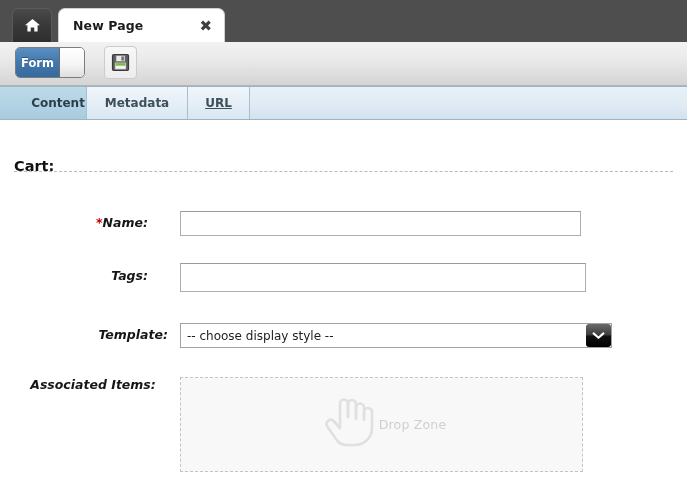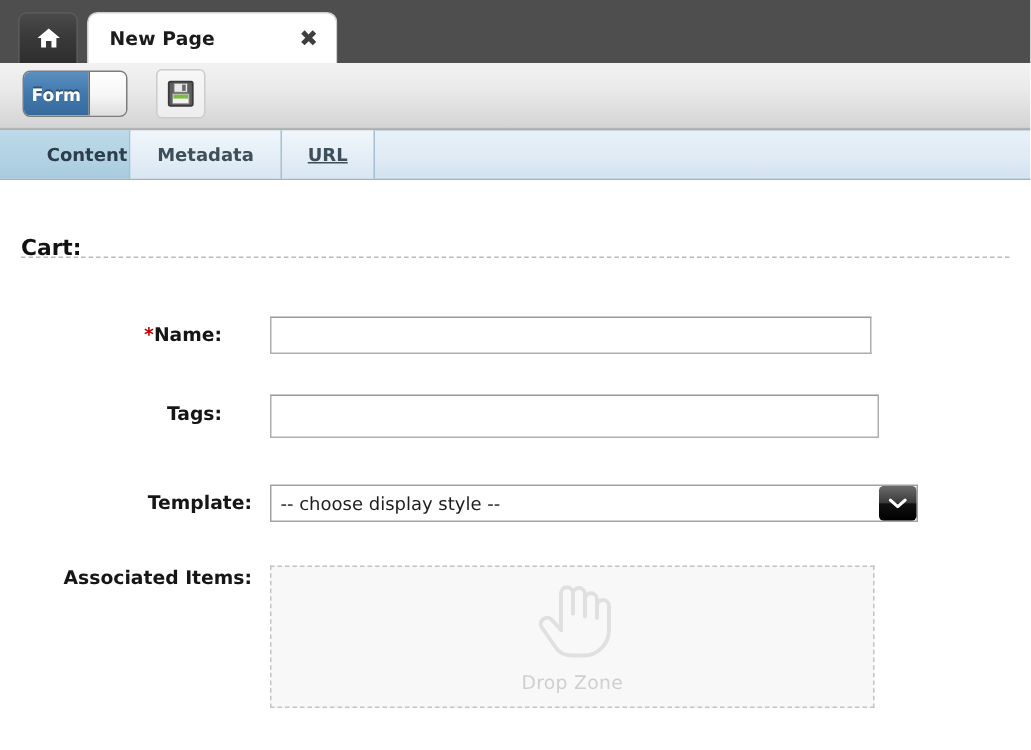--- a/index.html
+++ b/index.html
@@ -191,20 +191,21 @@
     width: 659px; height: 0;
     border-top: 1px dashed #b9b9b9;
   }
   .row-label {
     position: absolute;
     text-align: right;
     font-size: 12.5px;
     font-weight: bold;
     color: #161616;
     white-space: nowrap;
+    font-style: italic;
   }
   .req-star { color: #c00000; }
 
   .txt-input {
     position: absolute;
     background: #ffffff;
     border: 1px solid #aeaeae;
     border-top-color: #9a9a9a;
     font-family: "DejaVu Sans", "Liberation Sans", sans-serif;
     font-size: 12px;
@@ -244,30 +245,30 @@
     width: 25px; height: 23px;
     background: linear-gradient(to bottom, #6b6b6b 0%, #3b3b3b 48%, #111111 52%, #000000 100%);
     border-radius: 3px;
     margin-right: 0px;
     display: flex;
     align-items: center;
     justify-content: center;
   }
   .select-arrow svg { display: block; }
 
-  #assoc-label { left: 18px; top: 257px; width: 150px; }
+  #assoc-label { left: 18px; top: 257px; width: 150px; text-align: center; }
 
   .dropzone {
     position: absolute;
     left: 180px; top: 377px;
     width: 403px; height: 95px;
     border: 1px dashed #c4c4c4;
     background: #f8f8f8;
     display: flex;
-    flex-direction: column;
+    flex-direction: row;
     align-items: center;
     justify-content: center;
     cursor: pointer;
   }
   .dropzone svg { display: block; margin-bottom: 2px; }
   .dropzone-label {
     font-size: 12.5px;
     color: #cfcfcf;
     letter-spacing: .2px;
   }

